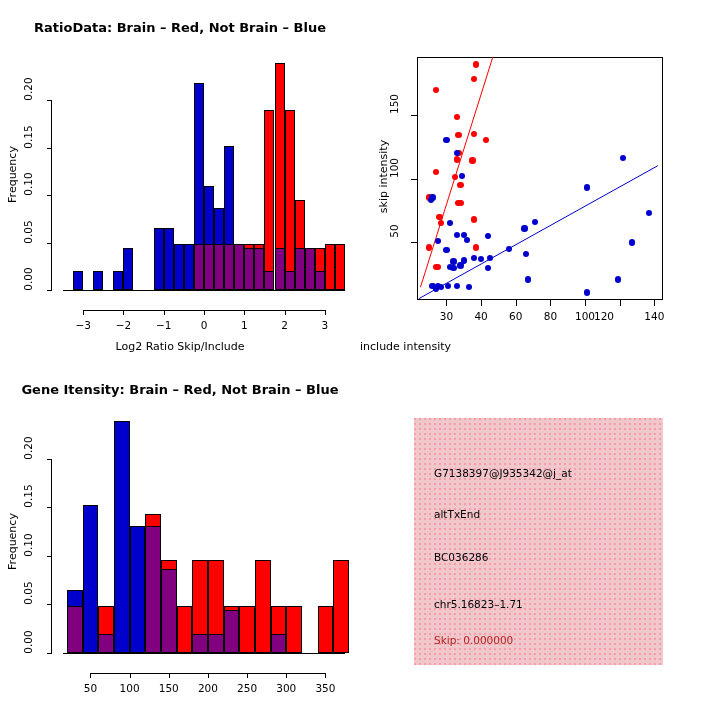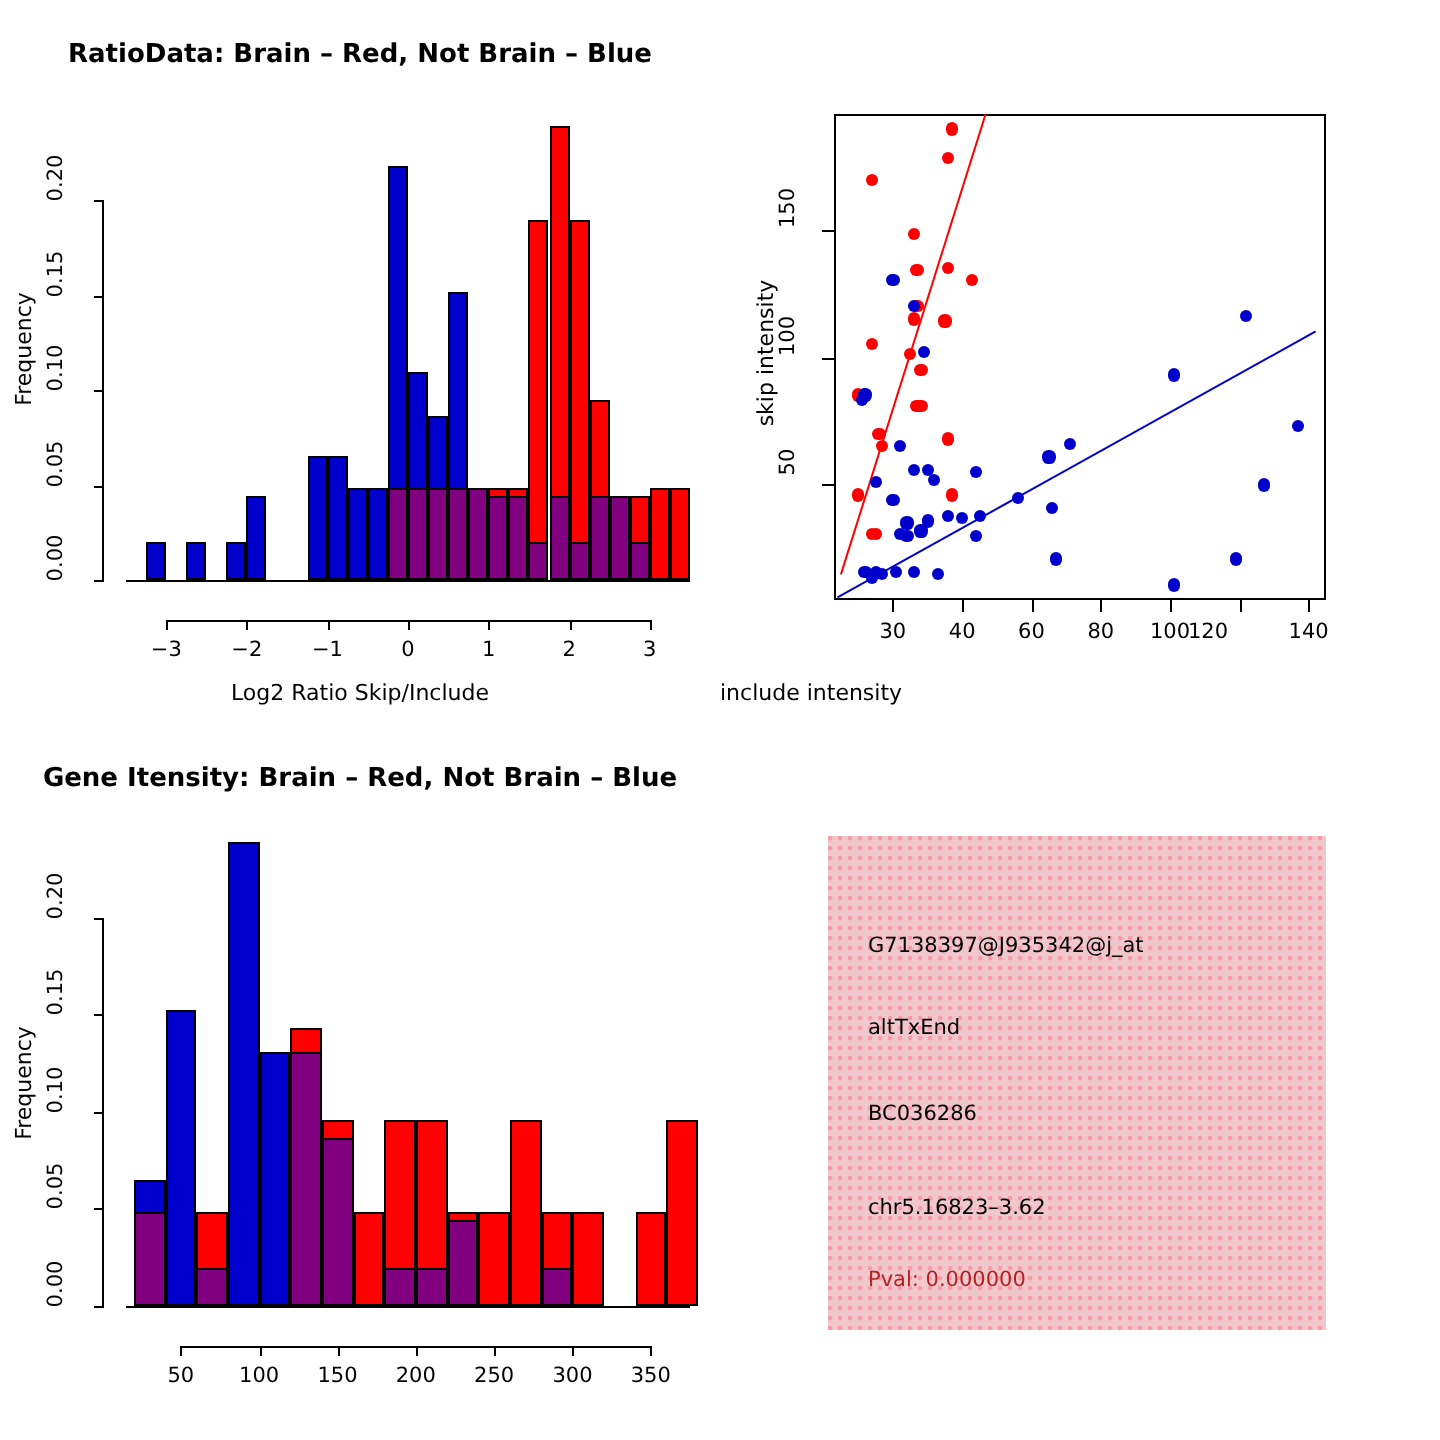--- a/index.html
+++ b/index.html
@@ -265,17 +265,17 @@
         <div class="axisline" style="left:325.4166666666667px;top:313px;width:1px;height:5px;"></div>
         <div class="tick-lab" style="left:305.4166666666667px;top:322px;width:40px;text-align:center;">350</div>
         <div class="axisline" style="left:63px;top:293px;width:282px;height:1px;"></div>
       </div>
   </div>
 
   <div class="info" id="infopanel" style="left: 414px; top: 418px; width: 249px; height: 247px; background: radial-gradient(circle at 1px 1px, rgba(255, 120, 140, 0.55) 1px, transparent 1.4px) 0% 0% / 5px 5px rgb(240, 200, 204);">
     <div class="info-line" style="left:20px;top:49px;">G7138397@J935342@j_at</div>
     <div class="info-line" style="left:20px;top:90px;">altTxEnd</div>
     <div class="info-line" style="left:20px;top:133px;">BC036286</div>
-    <div class="info-line" style="left:20px;top:180px;">chr5.16823–3.62</div>
-    <div class="info-line" style="left:20px;top:216px;color:#B22222;">Pval: 0.000000</div>
+    <div class="info-line" style="left:20px;top:180px;">chr5.16823–1.71</div>
+    <div class="info-line" style="left:20px;top:216px;color:#B22222;">Skip: 0.000000</div>
   </div>
 
 </div>
 
 </body></html>

